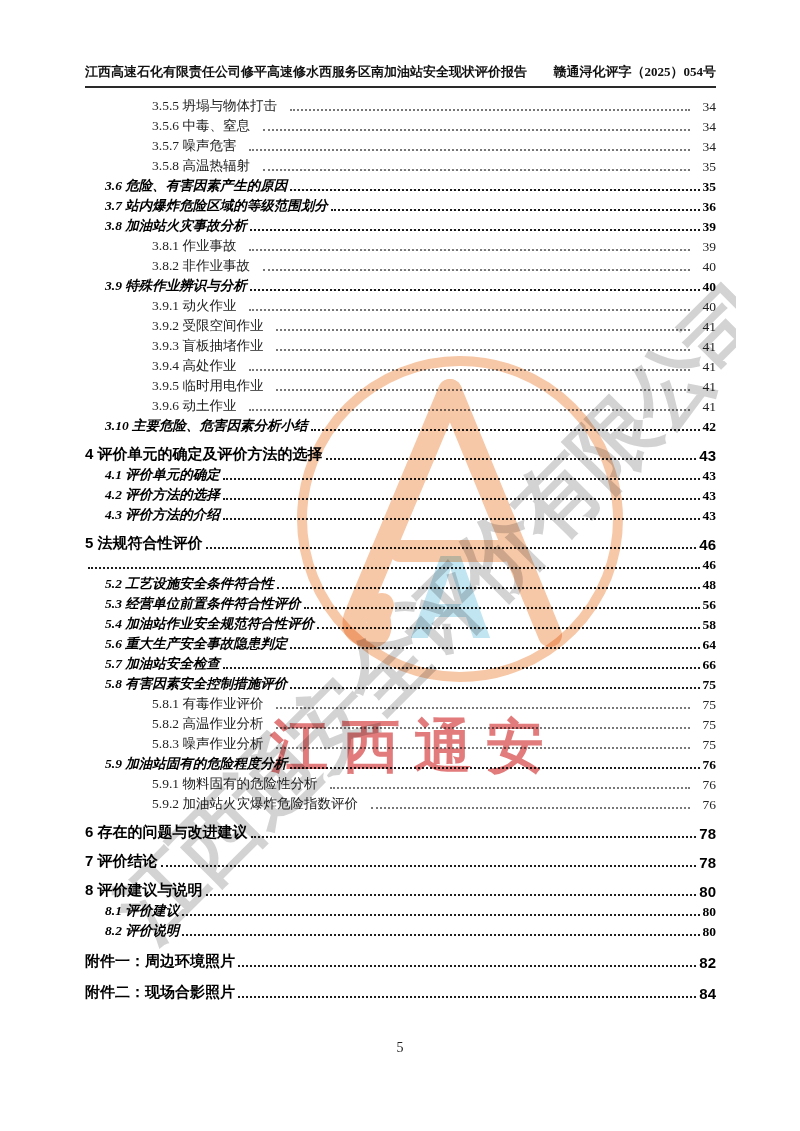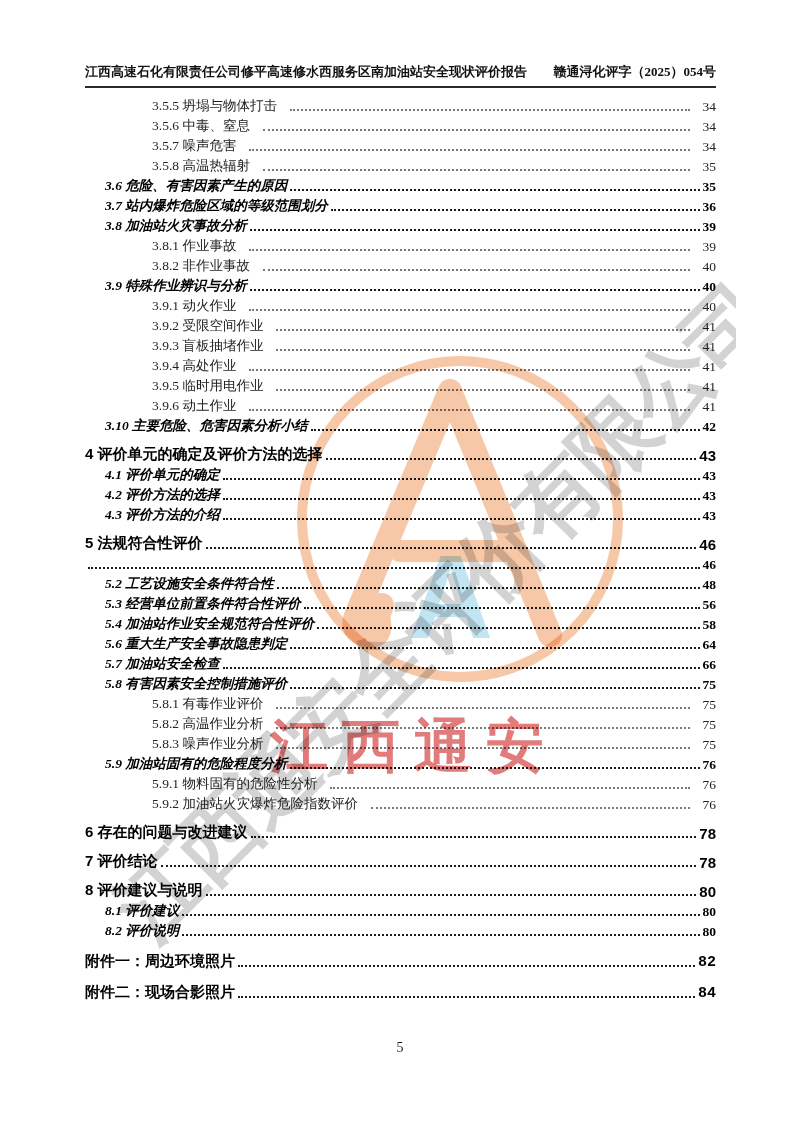--- a/index.html
+++ b/index.html
@@ -48,21 +48,21 @@
   .row.l2 .label{margin-left:20px;}
   .row.l2 .leader{border-bottom:2px dotted #1c1c1c;}
   .row.l2 .pageno{font-style:normal;}
   
   .row.l1{
     font-size:15px;font-weight:bold;color:#000;
     font-family:"Liberation Sans","DejaVu Sans",sans-serif;
     height:21px;margin-top:8px;
   }
   .row.l1 .leader{border-bottom:2px dotted #1c1c1c;}
-  .row.l1.appendix{margin-top:10px;font-family:Liberation Mono, monospace;}
+  .row.l1.appendix{margin-top:10px;}
   
   .footer{
     position:absolute;left:0;top:1040px;width:800px;
     text-align:center;font-size:14px;color:#222;
   }
   
   .watermark{
     position:absolute;left:0;top:0;width:800px;height:1131px;
     pointer-events:none;
   }

